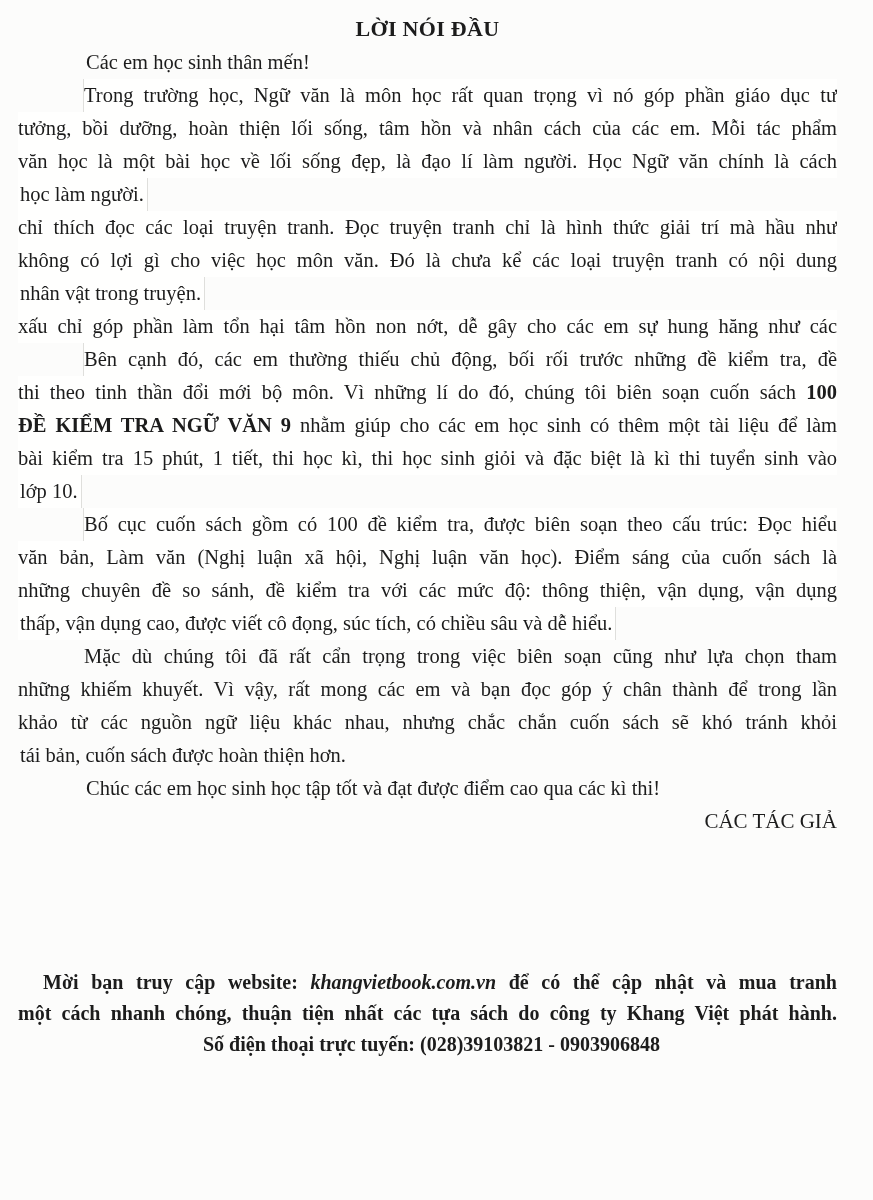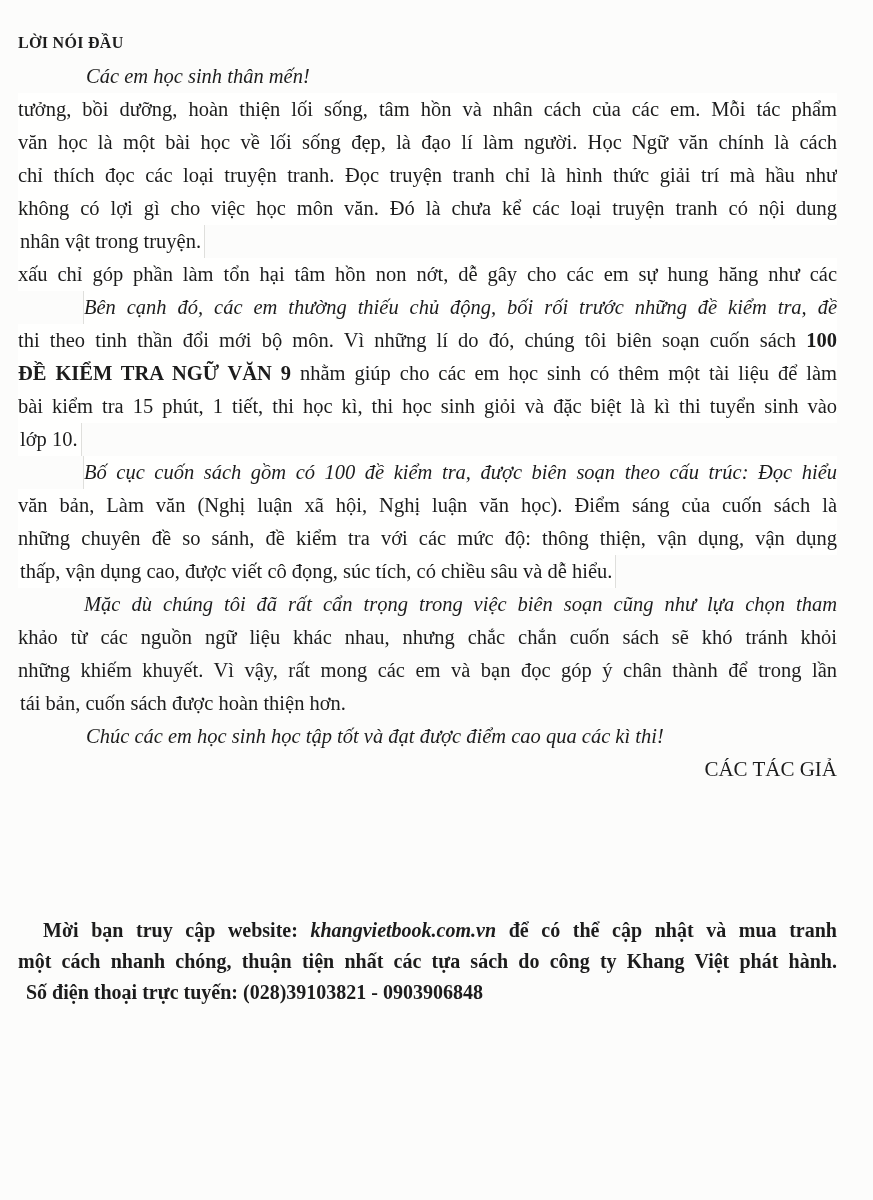--- a/index.html
+++ b/index.html
@@ -8,34 +8,35 @@
     width: 873px;
     height: 1200px;
     box-sizing: border-box;
     background: #fcfcfb;
     color: #1c1c1c;
     font-family: "Liberation Serif", "DejaVu Serif", serif;
     padding: 12px 36px 0 18px;
     overflow: hidden;
   }
   .title {
-    margin: 14px 0 1px 0;
-    font-size: 16px;
+    margin: 0 0 1px 0;
+    text-align: center;
+    font-size: 22px;
     font-weight: bold;
     line-height: 33px;
     letter-spacing: 0.3px;
   }
   .para { margin: 0; }
   .line {
     height: 33px;
     line-height: 33px;
     font-size: 20.5px;
     overflow: hidden;
   }
-  .line.indent { padding-left: 66px; font-style: italic; }
+  .line.indent { padding-left: 66px; }
   .lbox { display: inline-block; padding: 0 3px 0 2px; }
   .line.justify .lbox {
     display: block;
     padding: 0;
     text-align: justify;
     text-align-last: justify;
   }
   .para.boxed .lbox {
     box-shadow: 0 0 0 1px #dfdfdc;
     background: #fffffe;
@@ -49,40 +50,44 @@
   .spacer { height: 129px; }
   .footer { font-weight: bold; }
   .fline {
     height: 31px;
     line-height: 31px;
     font-size: 20px;
     overflow: hidden;
   }
   .fline.justify { text-align: justify; text-align-last: justify; }
   .fline.f1 { padding-left: 25px; }
-  .fline.f3 { padding-left: 8px; }
+  .fline.f3 { padding-left: 8px; text-align: center; }
   .fline i { font-style: italic; }
 </style>
 </head>
 <body>
 
 <div class="page">
   <h1 class="title">LỜI NÓI ĐẦU</h1>
 
   <div id="body-container">
       <div class="para">
         <div class="line indent"><span class="lbox"><span>Các em học sinh thân mến!</span></span></div>
       </div>
       <div class="para boxed">
+        <div class="line indent justify">
+          <span class="lbox"><span>Trong trường học, Ngữ văn là môn học rất quan trọng vì nó góp phần giáo dục tư</span></span>
+        </div>
         <div class="line justify">
           <span class="lbox"><span>tưởng, bồi dưỡng, hoàn thiện lối sống, tâm hồn và nhân cách của các em. Mỗi tác phẩm</span></span>
         </div>
         <div class="line justify">
           <span class="lbox"><span>văn học là một bài học về lối sống đẹp, là đạo lí làm người. Học Ngữ văn chính là cách</span></span>
         </div>
+        <div class="line"><span class="lbox"><span>học làm người.</span></span></div>
       </div>
       <div class="para boxed">
         <div class="line justify">
           <span class="lbox"><span>chỉ thích đọc các loại truyện tranh. Đọc truyện tranh chỉ là hình thức giải trí mà hầu như</span></span>
         </div>
         <div class="line justify">
           <span class="lbox"><span>không có lợi gì cho việc học môn văn. Đó là chưa kể các loại truyện tranh có nội dung</span></span>
         </div>
         <div class="line"><span class="lbox"><span>nhân vật trong truyện.</span></span></div>
         <div class="line justify">
@@ -114,24 +119,24 @@
         <div class="line justify">
           <span class="lbox"><span>những chuyên đề so sánh, đề kiểm tra với các mức độ: thông thiện, vận dụng, vận dụng</span></span>
         </div>
         <div class="line"><span class="lbox"><span>thấp, vận dụng cao, được viết cô đọng, súc tích, có chiều sâu và dễ hiểu.</span></span></div>
       </div>
       <div class="para">
         <div class="line indent justify">
           <span class="lbox"><span>Mặc dù chúng tôi đã rất cẩn trọng trong việc biên soạn cũng như lựa chọn tham</span></span>
         </div>
         <div class="line justify">
-          <span class="lbox"><span>khảo từ các nguồn ngữ liệu khác nhau, nhưng chắc chắn cuốn sách sẽ khó tránh khỏi</span></span>
+          <span class="lbox"><span>những khiếm khuyết. Vì vậy, rất mong các em và bạn đọc góp ý chân thành để trong lần</span></span>
         </div>
         <div class="line justify">
-          <span class="lbox"><span>những khiếm khuyết. Vì vậy, rất mong các em và bạn đọc góp ý chân thành để trong lần</span></span>
+          <span class="lbox"><span>khảo từ các nguồn ngữ liệu khác nhau, nhưng chắc chắn cuốn sách sẽ khó tránh khỏi</span></span>
         </div>
         <div class="line"><span class="lbox"><span>tái bản, cuốn sách được hoàn thiện hơn.</span></span></div>
       </div>
       <div class="para">
         <div class="line indent"><span class="lbox"><span>Chúc các em học sinh học tập tốt và đạt được điểm cao qua các kì thi!</span></span></div>
       </div>
     </div>
 
   <div class="signature">CÁC TÁC GIẢ</div>
 

